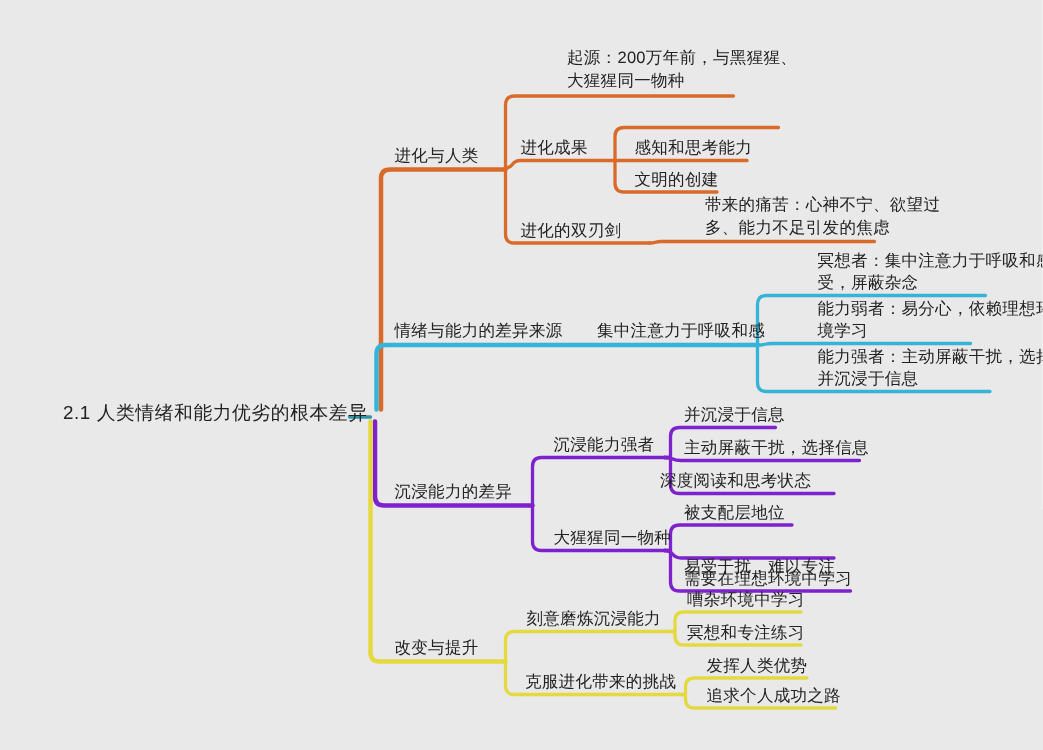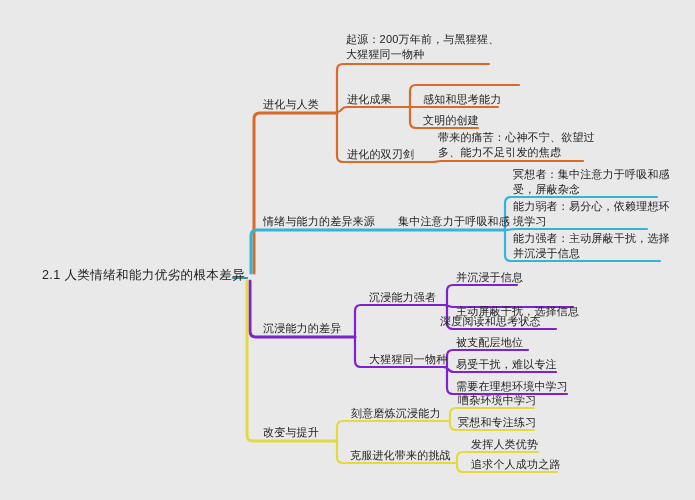--- a/index.html
+++ b/index.html
@@ -18,21 +18,21 @@
     position:absolute;
     color:#222;
     font-size:11px;
     line-height:14px;
     white-space:nowrap;
     letter-spacing:0.2px;
     cursor:default;
   }
   .root{font-size:12.5px;font-weight:normal;letter-spacing:0.4px;}
   .l1{font-weight:normal;}
-  .ml{white-space:pre-line;line-height:15px;}
+  .ml{white-space:pre-line;line-height:15px;margin-left:32px;}
 </style>
 </head>
 <body>
 
 <div class="canvas" style="background: rgb(233, 233, 233); color: rgb(34, 34, 34);">
 
   <svg class="edges" width="695" height="500">
 
     <g class="lw2" stroke="#2f95a8">
       <path d="M233,278 L247,278"></path>
@@ -104,25 +104,25 @@
   <div class="label ml" style="left:513px;top:167px;width:162px">冥想者：集中注意力于呼吸和感
 受，屏蔽杂念</div>
   <div class="label ml" style="left:513px;top:231px;width:162px">能力强者：主动屏蔽干扰，选择
 并沉浸于信息</div>
   <div class="label ml" style="left:513px;top:199px;width:162px">能力弱者：易分心，依赖理想环
 境学习</div>
 
   <div class="label l1" style="left:263px;top:321px">沉浸能力的差异</div>
   <div class="label" style="left:369px;top:290px">沉浸能力强者</div>
   <div class="label" style="left:456px;top:270px">并沉浸于信息</div>
-  <div class="label" style="left:456px;top:304px">主动屏蔽干扰，选择信息</div>
+  <div class="label" style="left:456px;top:292px">主动屏蔽干扰，选择信息</div>
   <div class="label" style="left:440px;top:314px">深度阅读和思考状态</div>
   <div class="label" style="left:369px;top:352px">大猩猩同一物种</div>
   <div class="label" style="left:456px;top:335px">被支配层地位</div>
-  <div class="label" style="left:456px;top:357px">易受干扰，难以专注</div>
+  <div class="label" style="left:456px;top:371px">易受干扰，难以专注</div>
   <div class="label" style="left:456px;top:379px">需要在理想环境中学习</div>
 
   <div class="label l1" style="left:263px;top:425px">改变与提升</div>
   <div class="label" style="left:351px;top:406px">刻意磨炼沉浸能力</div>
   <div class="label" style="left:458px;top:393px">嘈杂环境中学习</div>
   <div class="label" style="left:458px;top:415px">冥想和专注练习</div>
   <div class="label" style="left:350px;top:448px">克服进化带来的挑战</div>
   <div class="label" style="left:471px;top:437px">发挥人类优势</div>
   <div class="label" style="left:471px;top:457px">追求个人成功之路</div>
 

